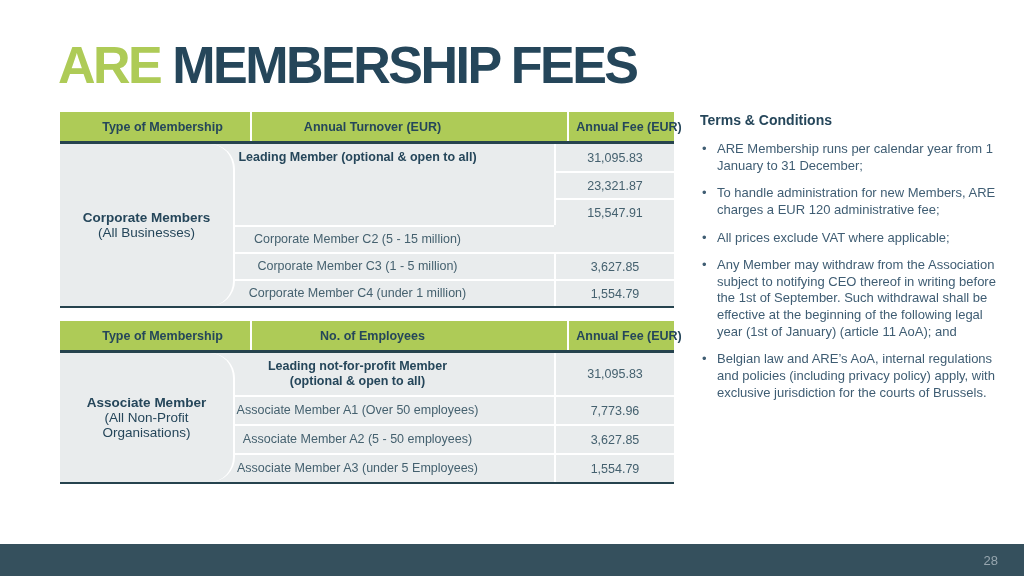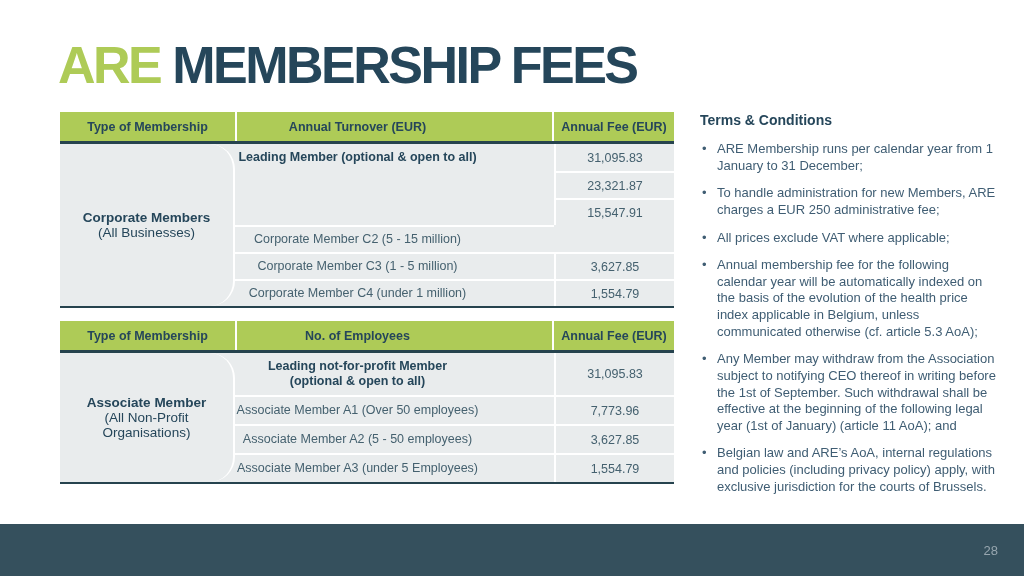--- a/index.html
+++ b/index.html
@@ -18,20 +18,21 @@
   .title .rest{color:var(--navy-dark,#25465a);}
 
   
   .tbl{position:absolute;left:60px;width:614px;}
   .tbl-1{top:112px;}
   .tbl-2{top:321px;}
   .tbl-header{
     display:grid;grid-template-columns:175px 319px 120px;
     height:29px;background:var(--accent-green,#aecb57);
     border-bottom:3px solid var(--border-dark,#26434e);
+    padding-left:15px;
   }
   .th{
     display:flex;align-items:center;justify-content:center;
     font-size:12.5px;font-weight:bold;color:var(--navy-dark,#25465a);
     box-sizing:border-box;
   }
   .th.mid{padding-right:74px;border-left:2px solid #fff;border-right:2px solid #fff;}
   .tbl-body{
     display:grid;grid-template-columns:175px 319px 120px;
     background:var(--table-bg,#e9eced);
@@ -59,21 +60,21 @@
   .terms-heading{font-size:14px;font-weight:bold;color:var(--navy-dark,#25465a);margin:0 0 13px 0;}
   .terms-list{list-style:none;margin:0;padding:0;}
   .terms-list li{
     position:relative;padding-left:17px;margin-bottom:11px;
     font-size:13px;line-height:1.28;color:#3f5d73;
   }
   .terms-list li::before{content:"\2022";position:absolute;left:2px;top:0;}
 
   
   .footer{
-    position:absolute;left:0;bottom:0;width:1024px;height:52px;
+    position:absolute;left:0;bottom:0;width:1024px;height:32px;
     background:var(--footer-navy,#35505d);
   }
   .page-number{
     position:absolute;right:26px;top:50%;transform:translateY(-50%);
     font-size:13px;color:#97a6af;
   }
 </style>
 </head>
 <body>
 
@@ -128,23 +129,22 @@
       <div class="cell fee sep" style="grid-row:3">3,627.85</div>
       <div class="cell mid sep" style="grid-row:4">Associate Member A3 (under 5 Employees)</div>
       <div class="cell fee sep" style="grid-row:4">1,554.79</div>
     </div>
   </div>
 
   <div class="terms">
     <div class="terms-heading">Terms &amp; Conditions</div>
     <ul class="terms-list">
       <li>ARE Membership runs per calendar year from 1 January to 31 December;</li>
-      <li>To handle administration for new Members, ARE charges a EUR 250 administrative fee;</li>
+      <li>To handle administration for new Members, ARE charges a EUR 120 administrative fee;</li>
       <li>All prices exclude VAT where applicable;</li>
-      <li>Annual membership fee for the following calendar year will be automatically indexed on the basis of the evolution of the health price index applicable in Belgium, unless communicated otherwise (cf. article 5.3 AoA);</li>
       <li>Any Member may withdraw from the Association subject to notifying CEO thereof in writing before the 1st of September. Such withdrawal shall be effective at the beginning of the following legal year (1st of January) (article 11 AoA); and</li>
       <li>Belgian law and ARE’s AoA, internal regulations and policies (including privacy policy) apply, with exclusive jurisdiction for the courts of Brussels.</li>
     </ul>
   </div>
 
   <div class="footer">
     <span class="page-number">28</span>
   </div>
 
 </div>

